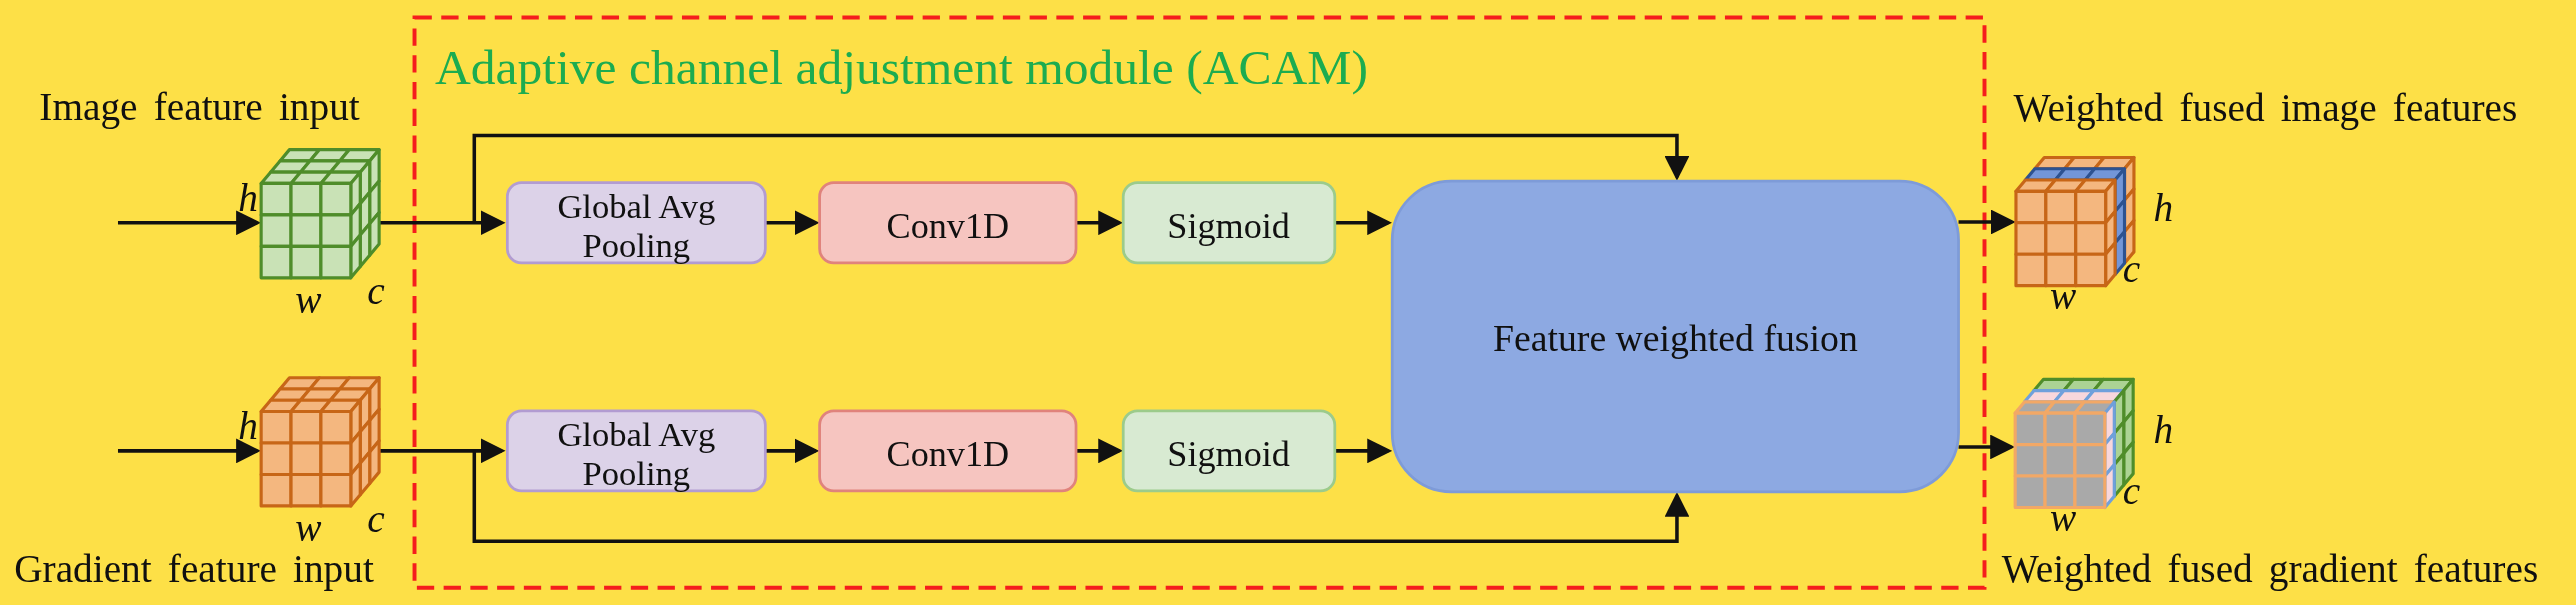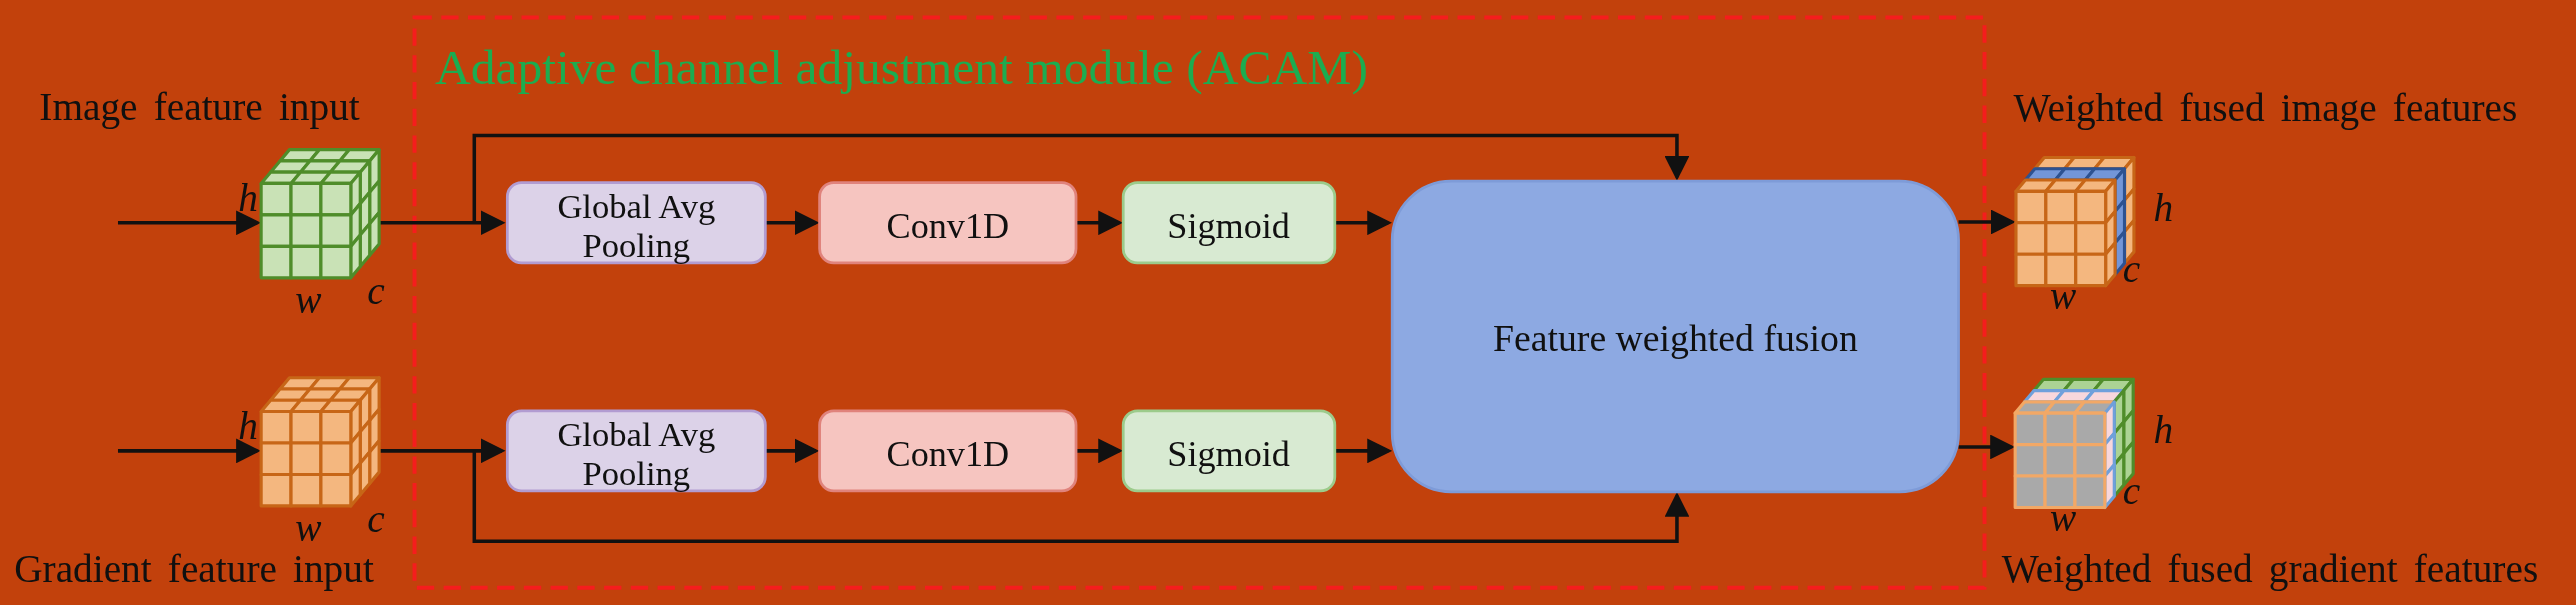--- a/index.html
+++ b/index.html
@@ -1,16 +1,16 @@
 <!DOCTYPE html>
 <html style="--title-green: #1CAC50; --border-red: #F51D1D; --line-black: #111111; --gap-fill: #DCD2E8; --gap-stroke: #B29CD1; --conv-fill: #F6C5C0; --conv-stroke: #E0837C; --sigmoid-fill: #D8EAD2; --sigmoid-stroke: #9CCB8B; --fusion-fill: #8DA9E2; --fusion-stroke: #7E9BD8; --cell-green-fill: #C9E2B6; --cell-green-stroke: #4F8D2A; --cell-orange-fill: #F4B77F; --cell-orange-stroke: #C76617; --cell-blue-fill: #7396D8; --cell-blue-stroke: #2D5291; --cell-gray-fill: #A9A9A9; --cell-gray-stroke: #F2A866; --cell-pink-fill: #F8D7DC; --cell-pink-stroke: #6FA0DB; --cell-lgreen-fill: #ACD394; --cell-lgreen-stroke: #4F8D2A;font-size:12.6px"><head>
 <meta charset="utf-8">
 <style>
   html,body{margin:0;padding:0;background:#ffffff;}
-  .stage{position:relative;width:2576px;height:606px;background:#c2410c;overflow:hidden;}
+  .stage{position:relative;width:2576px;height:606px;background:#fde047;overflow:hidden;}
   svg{display:block;}
   text{font-family:"Liberation Serif","DejaVu Serif",serif;fill:#101010;}
   .title-text{font-size:63px;fill:var(--title-green);}
   .side-label{font-size:50px;word-spacing:8px;}
   .dim-label{font-size:50px;font-style:italic;}
   .box-label{font-size:46px;text-anchor:middle;}
   .box-label-sm{font-size:44px;text-anchor:middle;}
   .fusion-label{font-size:48px;text-anchor:middle;}
   .flow-line{stroke:var(--line-black);stroke-width:4.5;fill:none;}
   .arrow{marker-end:url(#arrowhead);}

